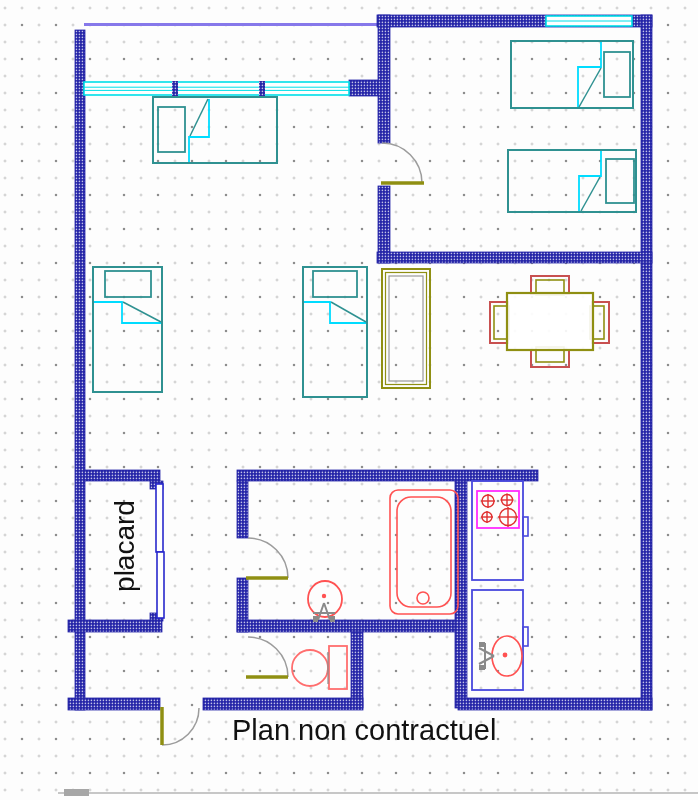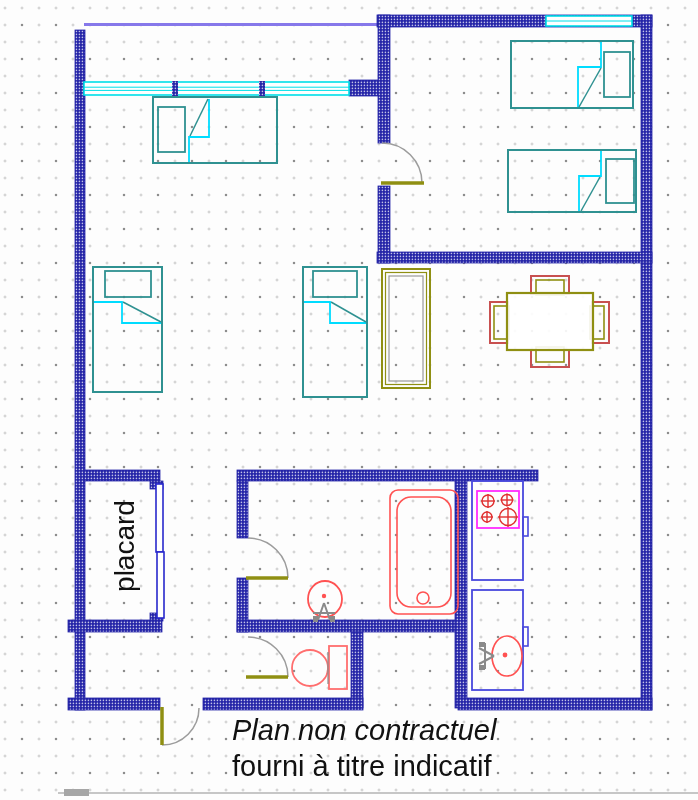--- a/index.html
+++ b/index.html
@@ -14,21 +14,21 @@
     background-size:34px 34px, 17px 17px;
     background-position:5px 8px, 13.5px 16.5px;
     font-family:"Liberation Sans", sans-serif;
   }
   .plan svg{position:absolute;left:0;top:0;}
   .caption{
     position:absolute;left:232px;
     color:var(--text);
     font-size:29px;line-height:35px;white-space:nowrap;
   }
-  .caption.l1{top:713px;font-style:italic;}
+  .caption.l1{top:713px;}
   .caption.l2{top:749px;}
   .closet-label{
     position:absolute;left:70px;top:530px;width:110px;height:32px;
     transform:rotate(-90deg);
     color:var(--text);font-size:28px;text-align:center;white-space:nowrap;
   }
   .scroll-line{position:absolute;left:58px;top:792px;width:640px;height:2px;background:var(--scrollbar);}
   .scroll-nub{position:absolute;left:64px;top:789px;width:25px;height:7px;background:#a6a6a6;}
 </style>
 </head>
@@ -211,17 +211,16 @@
       <line x1="479" y1="664" x2="494" y2="656"></line>
       <line x1="485" y1="643" x2="485" y2="669"></line>
       <rect x="479" y="642" width="6" height="5" style="fill:var(--faucet-gray)" stroke="none"></rect>
       <rect x="479" y="665" width="6" height="5" style="fill:var(--faucet-gray)" stroke="none"></rect>
     </g>
   </g>
 </svg>
 
   <div class="closet-label">placard</div>
   <div class="caption l1">Plan non contractuel</div>
-  <div class="caption l2">fourni à titre indicatif</div>
 
   <div class="scroll-line"></div>
   <div class="scroll-nub"></div>
 </div>
 
 </body></html>

